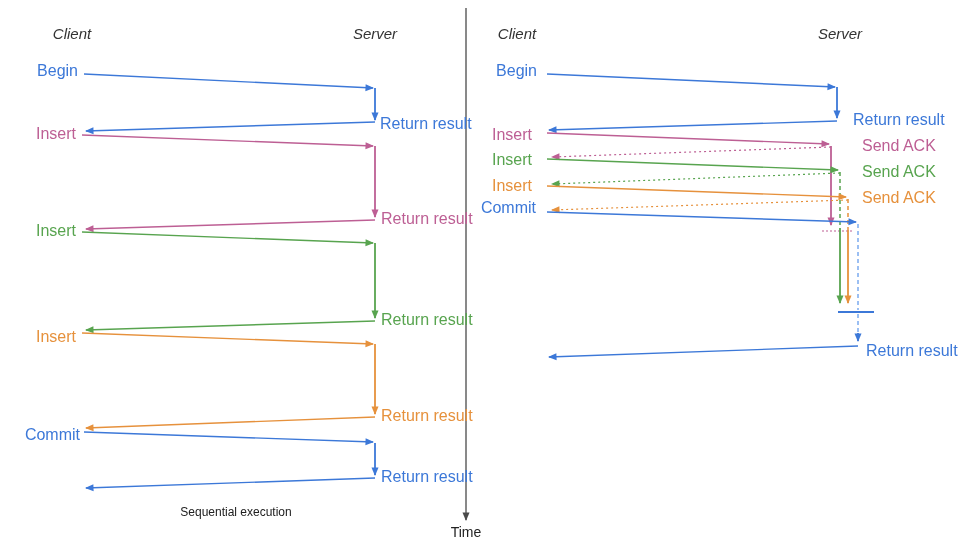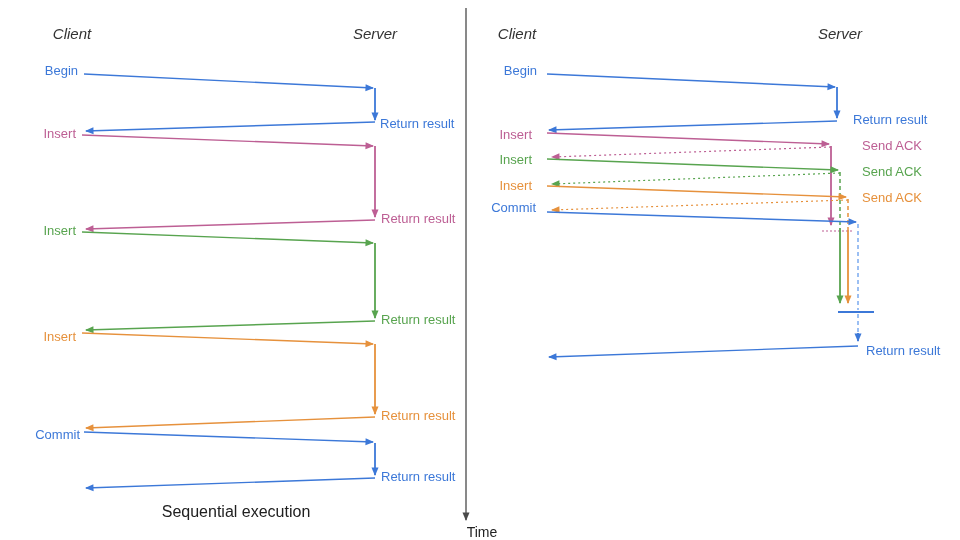--- a/index.html
+++ b/index.html
@@ -6,36 +6,36 @@
   .canvas{
     position:relative;
     width:960px;height:540px;
     background:#ffffff;
     font-family:"Liberation Sans", sans-serif;
     overflow:hidden;
   }
   .layer{position:absolute;left:0;top:0;width:960px;height:540px;}
   .lbl{
     position:absolute;
-    font-size:13px;
+    font-size:16px;
     line-height:14px;
     white-space:nowrap;
   }
   .hdr{
     position:absolute;
     font-size:15px;
     line-height:16px;
     font-style:italic;
     color:#333333;
     text-align:center;
     white-space:nowrap;
   }
   .title{
     position:absolute;
-    font-size:16px;
+    font-size:12px;
     line-height:18px;
     color:#202020;
     text-align:center;
     white-space:nowrap;
   }
   .time-lbl{
     position:absolute;
     font-size:14px;
     line-height:15px;
     color:#222222;
@@ -146,15 +146,15 @@
   <div class="lbl ra" style="left: 474px; top: 179px; width: 58px; color: rgb(230, 145, 60);">Insert</div>
   <div class="lbl ra" style="left: 478px; top: 201px; width: 58px; color: rgb(60, 120, 216);">Commit</div>
 
   <div class="lbl" style="left: 853px; top: 113px; color: rgb(60, 120, 216);">Return result</div>
   <div class="lbl" style="left: 862px; top: 139px; color: rgb(189, 95, 148);">Send ACK</div>
   <div class="lbl" style="left: 862px; top: 165px; color: rgb(88, 164, 79);">Send ACK</div>
   <div class="lbl" style="left: 862px; top: 191px; color: rgb(230, 145, 60);">Send ACK</div>
   <div class="lbl" style="left: 866px; top: 344px; color: rgb(60, 120, 216);">Return result</div>
 
   <div class="title" style="left: 86px; top: 503px; width: 300px; color: rgb(32, 32, 32);">Sequential execution</div>
-  <div class="time-lbl" style="left:452px;top:525px;width:60px;">Time</div>
+  <div class="time-lbl" style="left:436px;top:525px;width:60px;">Time</div>
 
 </div>
 
 </body></html>

